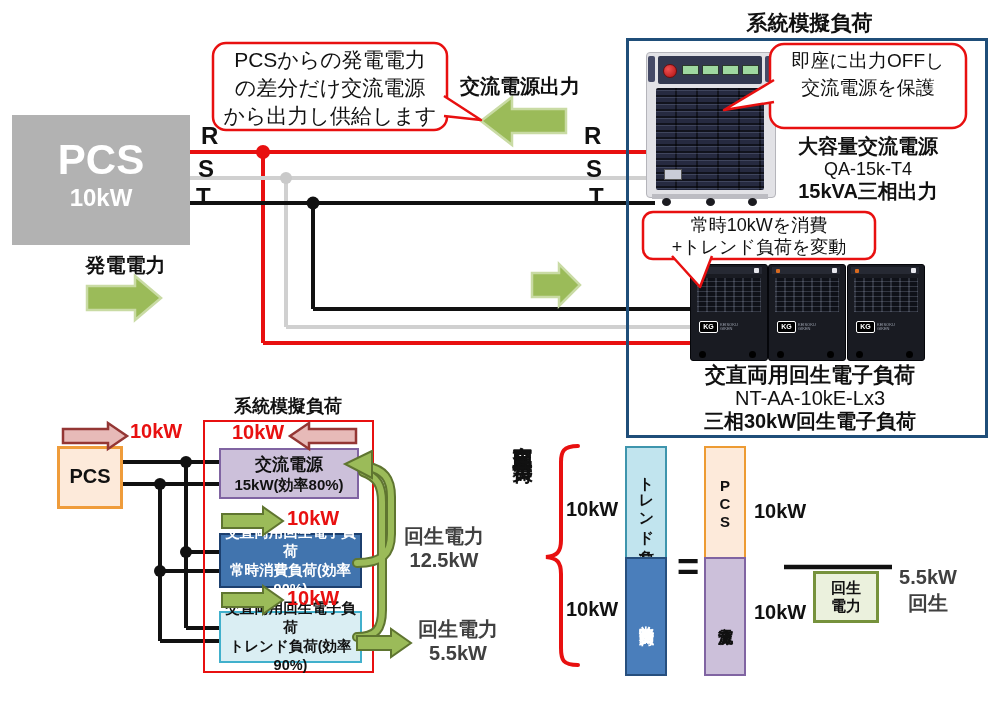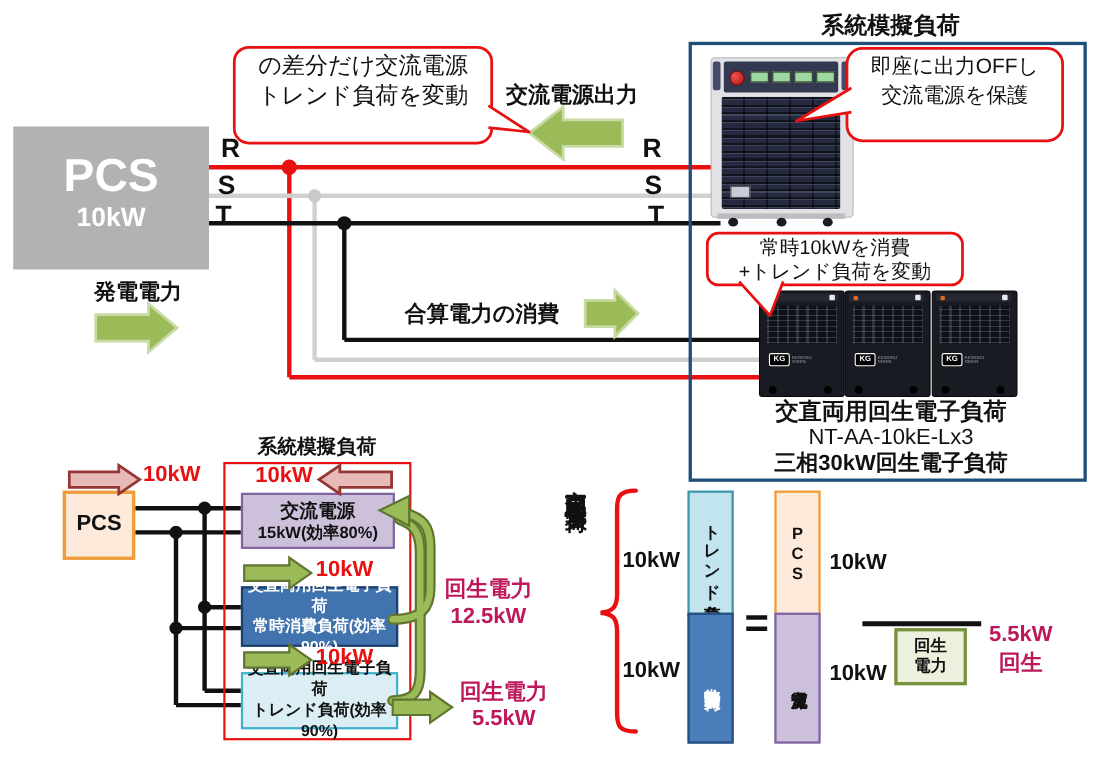--- a/index.html
+++ b/index.html
@@ -65,21 +65,21 @@
   .pcs-small{left:57px;top:446px;width:60px;height:57px;background:#fdeada;border:3px solid #ef9c3b;
     font-size:20px;font-weight:600;text-align:center;line-height:54px;}
   .fbox{text-align:center;display:flex;flex-direction:column;justify-content:center;}
   .box-ac{left:219px;top:448px;width:136px;height:47px;background:#ccc0da;border:2px solid #8064a2;}
   .box-ac .l1{font-size:17px;font-weight:700;line-height:21px;}
   .box-ac .l2{font-size:15px;font-weight:700;line-height:19px;}
   .box-const{left:219px;top:533px;width:139px;height:51px;background:#4174ae;border:2px solid #1c3f6e;color:#fff;}
   .box-const div,.box-trend div{font-size:14.5px;font-weight:700;line-height:19px;}
   .box-trend{left:219px;top:611px;width:139px;height:48px;background:#daeef3;border:2.5px solid #41b0cc;color:#111;}
   .kw-lbl{font-size:20px;font-weight:700;color:#e81010;}
-  .regen-lbl{font-size:20px;font-weight:700;color:#be185d;line-height:24px;text-align:center;}
+  .regen-lbl{font-size:20px;font-weight:700;color:#404040;line-height:24px;text-align:center;}
 
   
   .vtext{writing-mode:vertical-rl;text-orientation:upright;}
   .vlabel{left:505px;top:430px;height:232px;width:32px;font-size:20px;font-weight:600;letter-spacing:2px;}
   .bar{display:flex;align-items:center;justify-content:center;}
   .bar .vtext{font-size:15px;font-weight:700;letter-spacing:1px;}
   .bar-trend{left:625px;top:446px;width:38px;height:111px;background:#c1e4ee;border:2px solid #3e95ad;}
   .bar-const{left:625px;top:557px;width:38px;height:115px;background:#4a7ebb;border:2px solid #274f7e;color:#fff;}
   .bar-pcs{left:704px;top:446px;width:38px;height:111px;background:#fdeada;border:2.5px solid #ed9b33;}
   .bar-purple{left:704px;top:557px;width:38px;height:115px;background:#ccc0da;border:2.5px solid #8064a2;}
@@ -262,38 +262,43 @@
 
     <rect x="213" y="43" width="234" height="87" rx="13" fill="#fff" stroke="#e81010" stroke-width="2.5"></rect>
     <path d="M444,96 L481,120 L444,116" fill="#fff" stroke="#e81010" stroke-width="2.5" stroke-linejoin="round"></path>
     <rect x="770" y="44" width="196" height="84" rx="14" fill="#fff" stroke="#e81010" stroke-width="2.5"></rect>
     <path d="M774,80 L724,110 L774,102" fill="#fff" stroke="#e81010" stroke-width="2.5" stroke-linejoin="round"></path>
     <rect x="643" y="212" width="232" height="47" rx="10" fill="#fff" stroke="#e81010" stroke-width="2.5"></rect>
     <path d="M672,256 L700,287 L712,256" fill="#fff" stroke="#e81010" stroke-width="2.5" stroke-linejoin="round"></path>
   </svg>
 
   <div class="abs z4 callout-txt c" style="left:215px;top:46px;width:230px;font-size:21px;line-height:28px;">
+    <div>PCSからの発電電力</div>
     <div>の差分だけ交流電源</div>
-    <div>トレンド負荷を変動</div>
+    <div>から出力し供給します</div>
   </div>
   <div class="abs z4 lbl20" style="left:460px;top:73px;width:135px;">交流電源出力</div>
   <div class="abs z4 lbl20 c" style="left:68px;top:252px;width:115px;">発電電力</div>
-  <div class="abs z4 lbl20" style="left:368px;top:272px;width:165px;">合算電力の消費</div>
 
   <div class="abs z4 phase" style="left:201px;top:122px;">R</div>
   <div class="abs z4 phase" style="left:198px;top:155px;">S</div>
   <div class="abs z4 phase" style="left:196px;top:183px;">T</div>
   <div class="abs z4 phase" style="left:584px;top:122px;">R</div>
   <div class="abs z4 phase" style="left:586px;top:155px;">S</div>
   <div class="abs z4 phase" style="left:589px;top:183px;">T</div>
 
   <div class="abs z4 c" style="left:702px;top:9px;width:215px;font-size:21px;font-weight:700;">系統模擬負荷</div>
   <div class="abs z4 callout-txt c" style="left:772px;top:47px;width:192px;font-size:19px;line-height:27px;">
     <div>即座に出力OFFし</div>
     <div>交流電源を保護</div>
+  </div>
+  <div class="abs z4 c" style="left:768px;top:135px;width:200px;">
+    <div style="font-size:20px;font-weight:600;line-height:23px;">大容量交流電源</div>
+    <div style="font-size:18px;font-weight:500;line-height:22px;">QA-15k-T4</div>
+    <div style="font-size:20px;font-weight:600;line-height:23px;">15kVA三相出力</div>
   </div>
   <div class="abs z4 callout-txt c" style="left:645px;top:214px;width:228px;font-size:18px;line-height:22px;">
     <div>常時10kWを消費</div>
     <div>+トレンド負荷を変動</div>
   </div>
   <div class="abs z4 c" style="left:683px;top:363px;width:254px;">
     <div style="font-size:21px;font-weight:600;line-height:24px;">交直両用回生電子負荷</div>
     <div style="font-size:20px;font-weight:500;line-height:23px;">NT-AA-10kE-Lx3</div>
     <div style="font-size:20px;font-weight:600;line-height:23px;">三相30kW回生電子負荷</div>
   </div>

